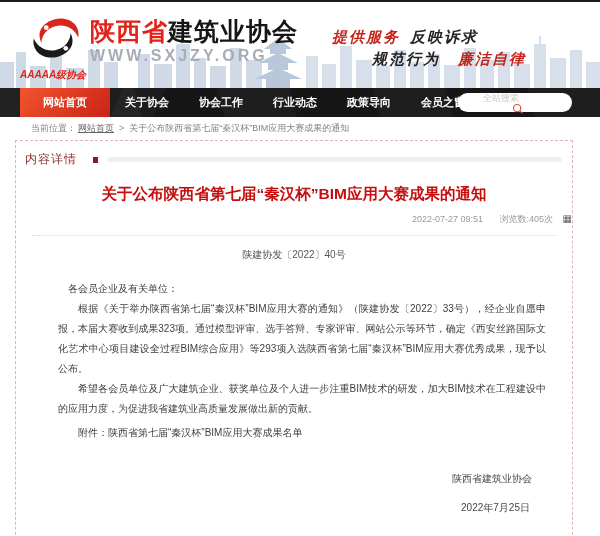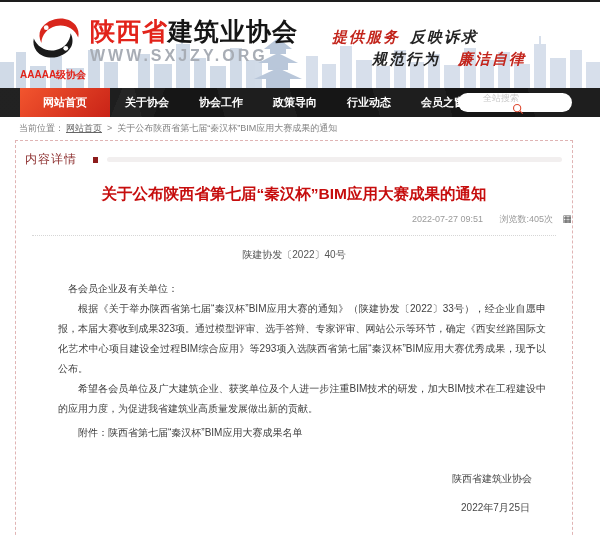--- a/index.html
+++ b/index.html
@@ -10,21 +10,21 @@
   
   .header { position:relative; height:86px; background:#fff; overflow:hidden; }
   .skyline { position:absolute; left:0; bottom:0; width:600px; height:56px; }
   .logo-wrap { position:absolute; left:30px; top:10px; display:flex; align-items:flex-start; cursor:pointer; }
   .logo-icon { width:52px; height:52px; margin-right:8px; }
   .logo-texts { padding-top:6px; }
   .site-name { font-size:25px; font-weight:800; letter-spacing:1px; line-height:26px; white-space:nowrap; }
   .site-name .red { color:#e2231a; }
   .site-name .black { color:#151515; }
   .site-url { margin-top:3px; font-size:16px; font-weight:bold; color:#a8adb5; letter-spacing:3px; }
-  .badge { position:absolute; left:20px; top:66px; font-size:10px; color:#e2231a; font-weight:bold; }
+  .badge { position:absolute; left:20px; top:66px; font-size:10px; color:#e2231a; font-weight:bold;font-style:italic; }
   .slogan { position:absolute; font-size:15px; font-weight:bold; font-style:italic;
     font-family:"Liberation Serif","DejaVu Serif",serif; letter-spacing:2px; white-space:nowrap; }
   .slogan-1 { top:26px; right:122px; }
   .slogan-2 { top:48px; right:74px; }
   .slogan .red { color:#c3251c; }
   .slogan .dark { color:#232323; margin-left:10px; }
   .slogan-2 .dark { margin-left:0; margin-right:18px; }
 
   
   .nav { position:relative; height:29px; background:#161616;
@@ -36,21 +36,21 @@
     font-size:11px; font-weight:bold; text-decoration:none; cursor:pointer; }
   .nav-item.active { background:linear-gradient(135deg,#f2552e 0%,#c92317 100%); padding:0 23px; margin-left:20px; }
   .search-box { position:absolute; right:28px; top:5px; width:114px; height:19px;
     background:#fff; border-radius:10px; display:flex; align-items:center; padding:0 6px 0 12px;flex-direction:column; }
   .search-box input { flex:1; border:none; outline:none; font-size:9px; color:#555; width:70px;
     font-family:"Liberation Sans","DejaVu Sans",sans-serif; }
   .search-box input::placeholder { color:#c9c9c9; }
   .search-icon { width:12px; height:12px; cursor:pointer; flex:0 0 auto; }
 
   
-  .breadcrumb { height:22px; display:flex; align-items:center; padding-left:19px;
+  .breadcrumb { height:22px; display:flex; align-items:center; padding-left:31px;
     font-size:9px; color:#828282; background:#fff; }
   .breadcrumb a { color:#666; text-decoration:underline; cursor:pointer; margin:0 4px 0 2px; }
   .crumb-sep { margin:0 5px 0 1px; color:#888; }
 
   
   .content-box { margin:1px 27px 0 15px; border:1px dashed #e0b4b4; min-height:420px; background:#fff; }
   .section-head { display:flex; align-items:center; padding:10px 10px 0 9px; }
   .section-title { font-size:12px; color:#8d2f2f; letter-spacing:1px; }
   .section-square { width:5px; height:6px; background:#8d1c1c; margin:0 9px 0 16px; flex:0 0 auto; }
   .section-line { flex:1; height:5px; background:#f2efef; border-radius:3px; }
@@ -142,22 +142,22 @@
   </div>
   <div class="slogan slogan-2">
     <span class="dark">规范行为</span><span class="red">廉洁自律</span>
   </div>
 </div>
 
 <div class="nav">
   <a class="nav-item active">网站首页</a>
   <a class="nav-item">关于协会</a>
   <a class="nav-item">协会工作</a>
+  <a class="nav-item">行业动态</a>
   <a class="nav-item">政策导向</a>
-  <a class="nav-item">行业动态</a>
   <a class="nav-item">会员之窗</a>
   <a class="nav-item">媒体宣传</a>
   <div class="search-box">
     <input type="text" placeholder="全站搜索" style="">
     <svg class="search-icon" viewBox="0 0 14 14">
       <circle cx="6" cy="6" r="4.2" fill="none" stroke="#de4a31" stroke-width="1.3"></circle>
       <line x1="9.2" y1="9.2" x2="12.5" y2="12.5" stroke="#de4a31" stroke-width="1.3"></line>
     </svg>
   </div>
 </div>

